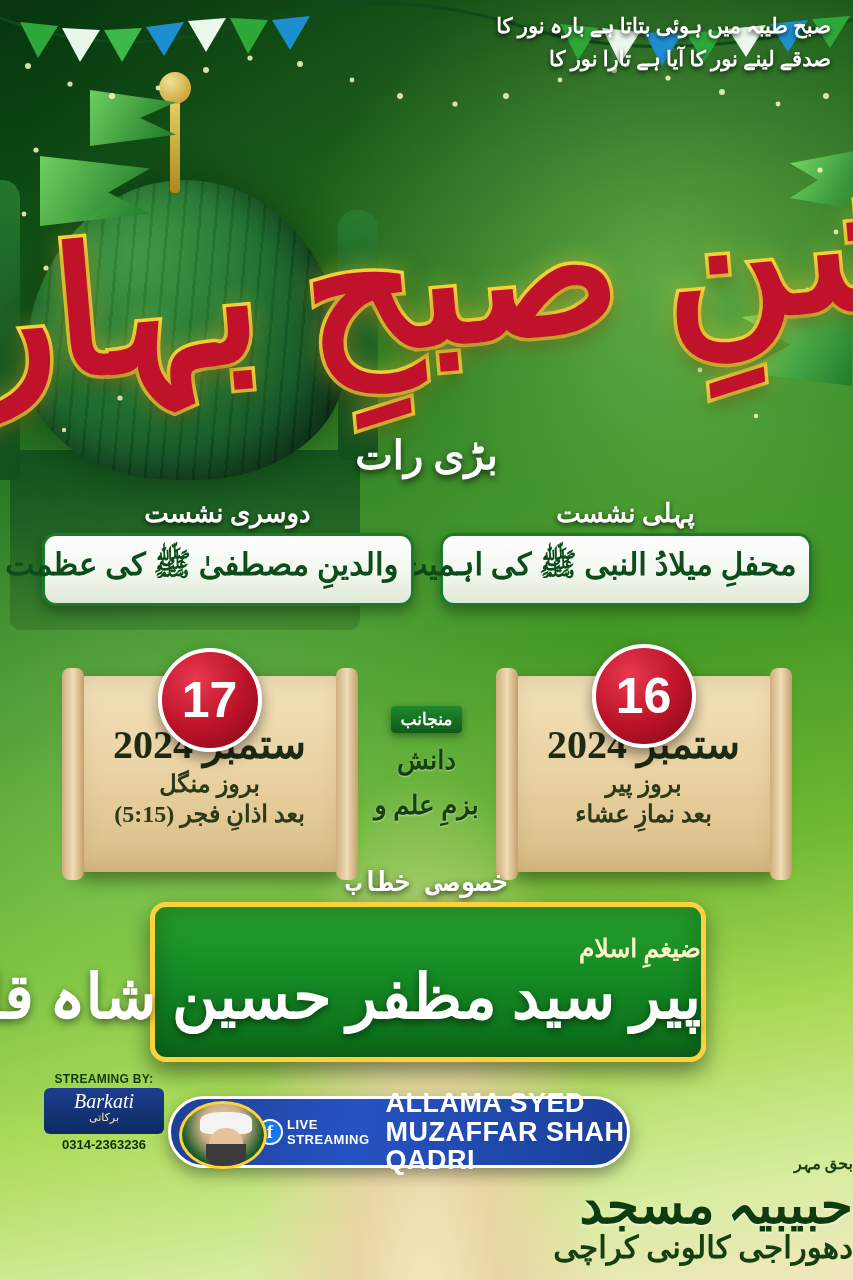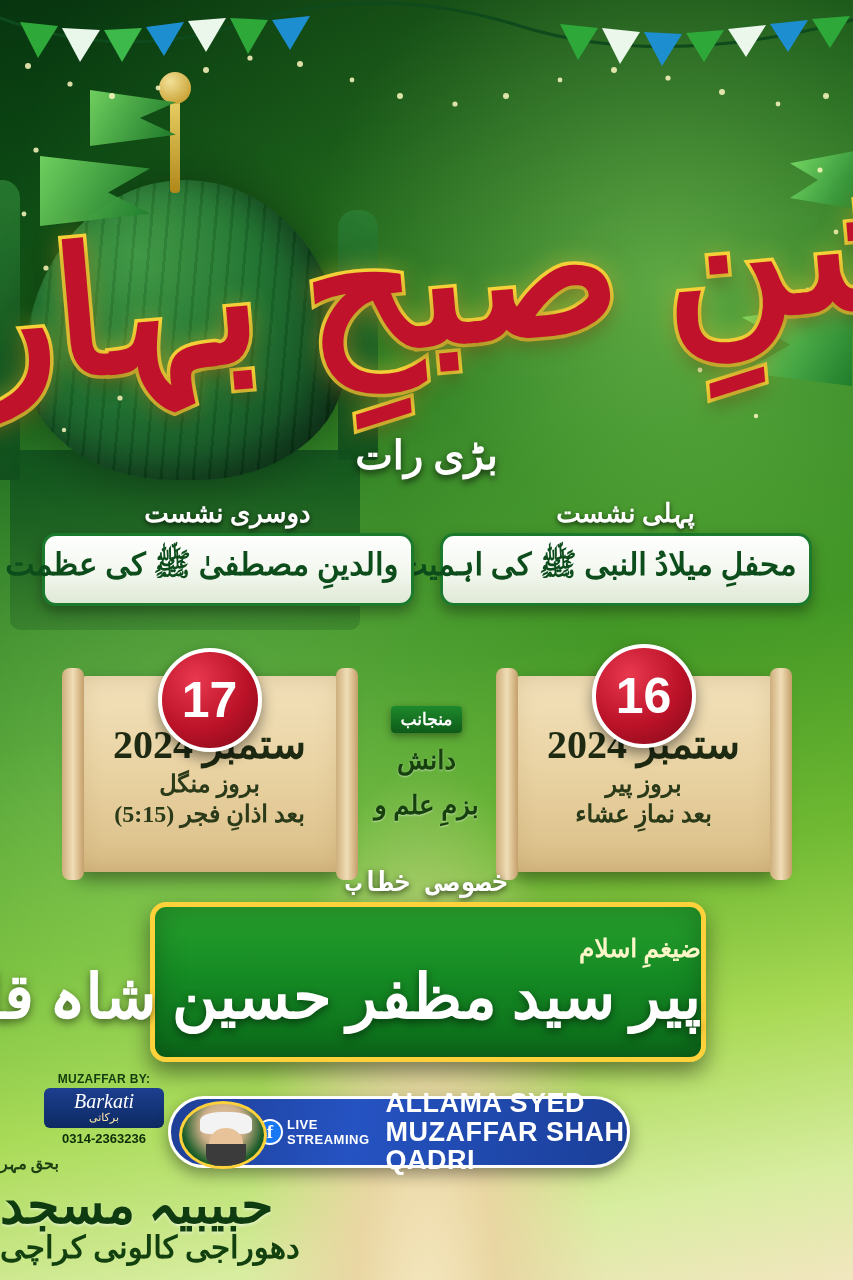--- a/index.html
+++ b/index.html
@@ -238,21 +238,21 @@
   
   .designer {
     position: absolute; left: 44px; top: 1072px; width: 120px; text-align: center;
   }
   .designer .dtitle {
     font-size: 12px; font-weight: bold; color: #133d0d; letter-spacing: .3px;
   }
   .designer .dbox {
     margin-top: 2px;
     background: linear-gradient(180deg, #1c3f8f, #0d2a63);
-    border-radius: 6px; padding: 3px 4px 4px;
+    border-radius: 6px; padding: 3px 4px 10px;
   }
   .designer .dname {
     font-family: "Liberation Serif", serif;
     font-size: 20px; color: #fff; font-style: italic; line-height: 1;
   }
   .designer .durdu {
     font-family: Liberation Serif, serif;
     font-size: 11px; color: #ffe9a8; direction: rtl;
   }
   .designer .dphone {
@@ -298,21 +298,21 @@
     border: 2px solid #fff;
   }
   .fb-text { color: #fff; font-size: 13px; font-weight: bold; letter-spacing: .5px; }
   .live-names {
     color: #ffffff; font-weight: bold; font-size: 27px; line-height: 1.05;
     letter-spacing: .5px; margin-left: 6px;
   }
 
   
   .footer {
-    position: absolute; left: 0; right: 0; bottom: 14px; text-align: left; direction: rtl;
+    position: absolute; left: 0; right: 0; bottom: 14px; text-align: right; direction: rtl;
   }
   .footer .logo {
     font-family: "Liberation Serif", serif; font-size: 16px; font-weight: bold;
     color: #1b3f12; margin-bottom: 2px;
   }
   .footer .mname {
     font-family: Liberation Serif, serif;
     font-size: 52px; font-weight: bold; color: #0e3b10;
     text-shadow: 0 2px 3px rgba(255,255,255,0.45);
     white-space: nowrap;
@@ -386,20 +386,24 @@
         <circle cx="836" cy="232" r="2.4"></circle>
         <circle cx="808" cy="290" r="2.6"></circle>
       <circle cx="176" cy="356" r="2.2"></circle>
         <circle cx="120" cy="398" r="2.6"></circle>
         <circle cx="64" cy="430" r="2.2"></circle>
       <circle cx="700" cy="370" r="2.4"></circle>
         <circle cx="756" cy="416" r="2.2"></circle>
     </g>
   </svg>
 
+  <div class="couplet">
+    <div>صبح طیبہ میں ہوئی بتاتا ہے بارہ نور کا</div>
+    <div>صدقے لینے نور کا آیا ہے تارا نور کا</div>
+  </div>
 
   <div class="title-wrap">
     <div class="title">جشنِ صبحِ بہاراں</div>
   </div>
   <div class="subtitle">بڑی رات</div>
 
   <div class="sessions">
     <div class="session">
       <div class="session-head">پہلی نشست</div>
       <div class="session-box">
@@ -440,21 +444,21 @@
     </div>
   </div>
 
   <div class="speaker-label">خصوصی خطاب</div>
   <div class="speaker-panel">
     <div class="pre">ضیغمِ اسلام</div>
     <div class="name">پیر سید مظفر حسین شاہ قادری</div>
   </div>
 
   <div class="designer">
-    <div class="dtitle">MUZAFFAR BY:</div>
+    <div class="dtitle">STREAMING BY:</div>
     <div class="dbox">
       <div class="dname">Barkati</div>
       <div class="durdu">برکاتی</div>
     </div>
     <div class="dphone">0314-2363236</div>
   </div>
 
   <div class="live-bar">
     <div class="live-photo">
       <div class="turban"></div>

